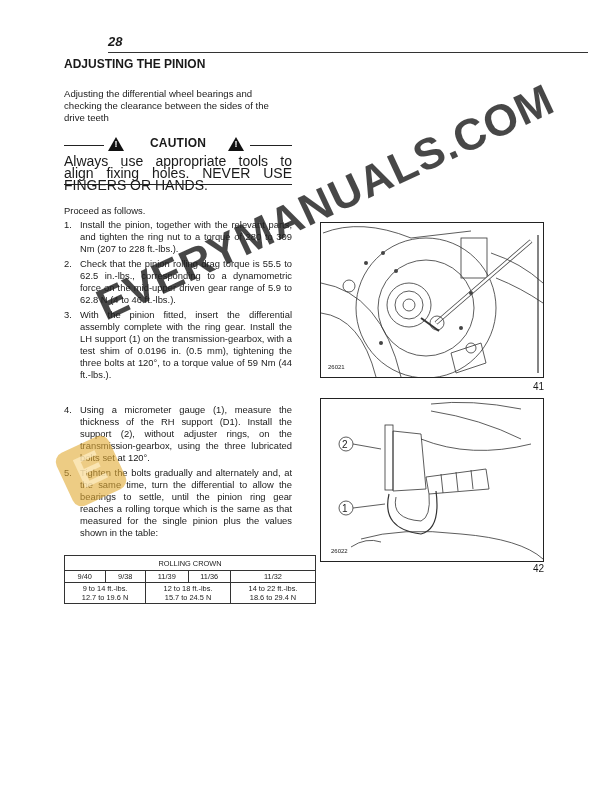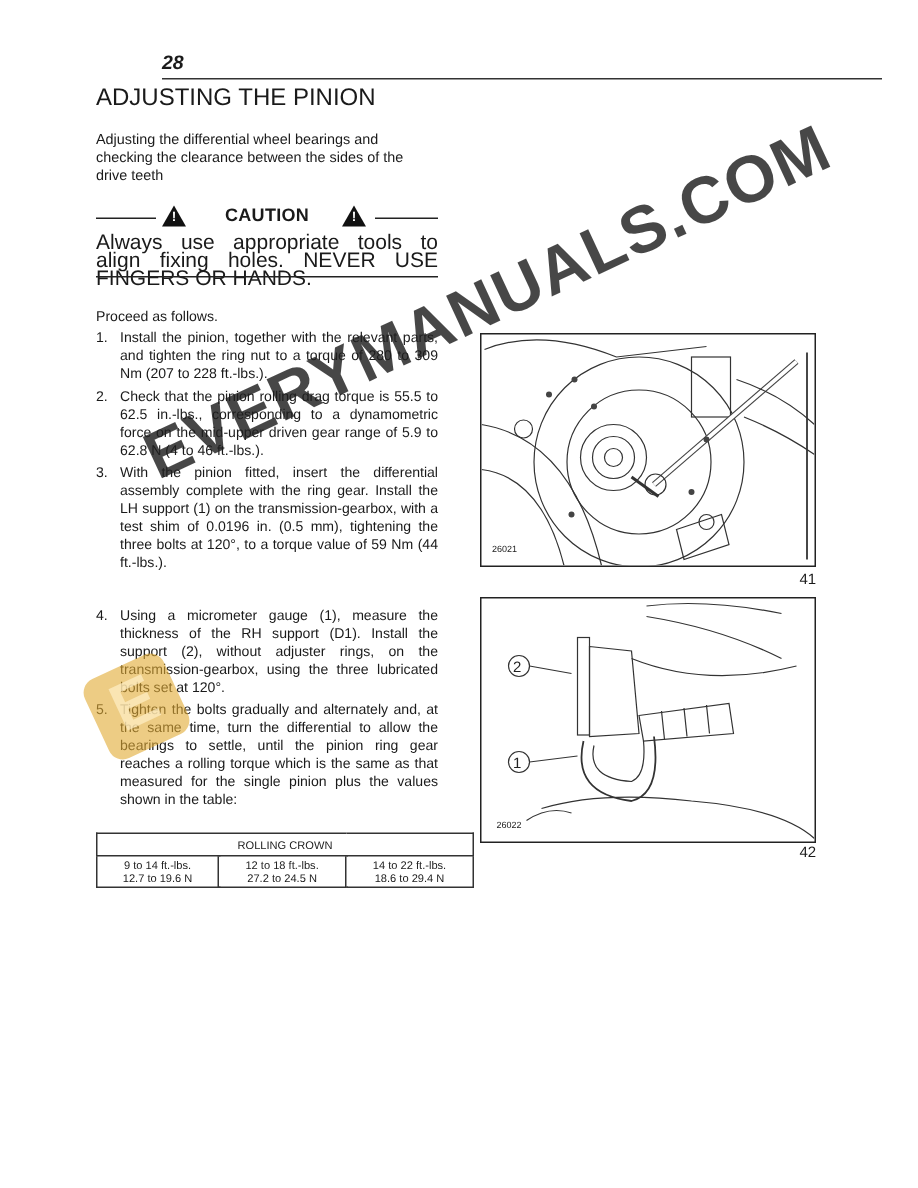--- a/index.html
+++ b/index.html
@@ -2,21 +2,21 @@
 <html><head>
 <meta charset="utf-8">
 <style>
   html, body { margin: 0; padding: 0; background: #ffffff; }
   body { width: 612px; height: 792px; position: relative; overflow: hidden;
          font-family: "Liberation Sans", sans-serif; color: #1a1a1a; }
   .abs { position: absolute; }
   .header { left: 64px; top: 34px; width: 480px; height: 18px; border-bottom: 1px solid #333; margin-left: 44px; }
   .page-num { font-style: italic; font-weight: bold; font-size: 13px; position: absolute; left: 0; top: 0; }
   .section-title { font-style: italic; font-size: 12.5px; position: absolute; left: 34px; top: 0; letter-spacing: 0.1px; }
-  .h1 { left: 64px; top: 57px; font-weight: normal; font-size: 16px; }
+  .h1 { left: 64px; top: 57px; font-weight: bold; font-size: 12px; }
   .subhead { left: 64px; top: 88px; width: 228px; font-weight: normal; font-size: 9.6px; line-height: 12px; }
   .caution { left: 64px; top: 136px; width: 228px; height: 18px; }
   .caution .line { position: absolute; top: 9px; height: 1px; background: #222; }
   .caution .tri { position: absolute; top: 1px; width: 0; height: 0; border-left: 8px solid transparent; border-right: 8px solid transparent; border-bottom: 14px solid #111; }
   .caution .tri span { position: absolute; left: -1.5px; top: 3px; color: #fff; font-size: 9px; font-weight: bold; line-height: 9px; }
   .caution .word { position: absolute; left: 86px; top: 0; font-weight: bold; font-size: 12px; letter-spacing: 0.2px; }
   .caution-text { left: 64px; top: 155px; width: 228px; font-size: 14px; line-height: 12px; text-align: justify; }
   .rule { left: 64px; top: 184px; width: 228px; height: 1px; background: #222; }
   .proceed { left: 64px; top: 205px; font-size: 9.4px; }
   .steps { left: 64px; width: 228px; font-size: 9.4px; line-height: 12px; }
@@ -86,27 +86,34 @@
   </div>
 </div>
 
 <div class="abs" style="left:64px;top:555px;">
   <table class="rc">
     <tbody>
         <tr>
       <td class="head" colspan="6">ROLLING CROWN</td>
     </tr>
     <tr>
+      <td>9/40</td>
+      <td>9/38</td>
+      <td>11/39</td>
+      <td>11/36</td>
+      <td colspan="2">11/32</td>
+    </tr>
+    <tr>
       <td colspan="2">
         <div>9 to 14 ft.-lbs.</div>
         <div>12.7 to 19.6 N</div>
       </td>
       <td colspan="2">
         <div>12 to 18 ft.-lbs.</div>
-        <div>27.2 to 24.5 N</div>
+        <div>15.7 to 24.5 N</div>
       </td>
       <td colspan="2">
         <div>14 to 22 ft.-lbs.</div>
         <div>18.6 to 29.4 N</div>
       </td>
     </tr>
   </tbody>
     </table>
 </div>
 

